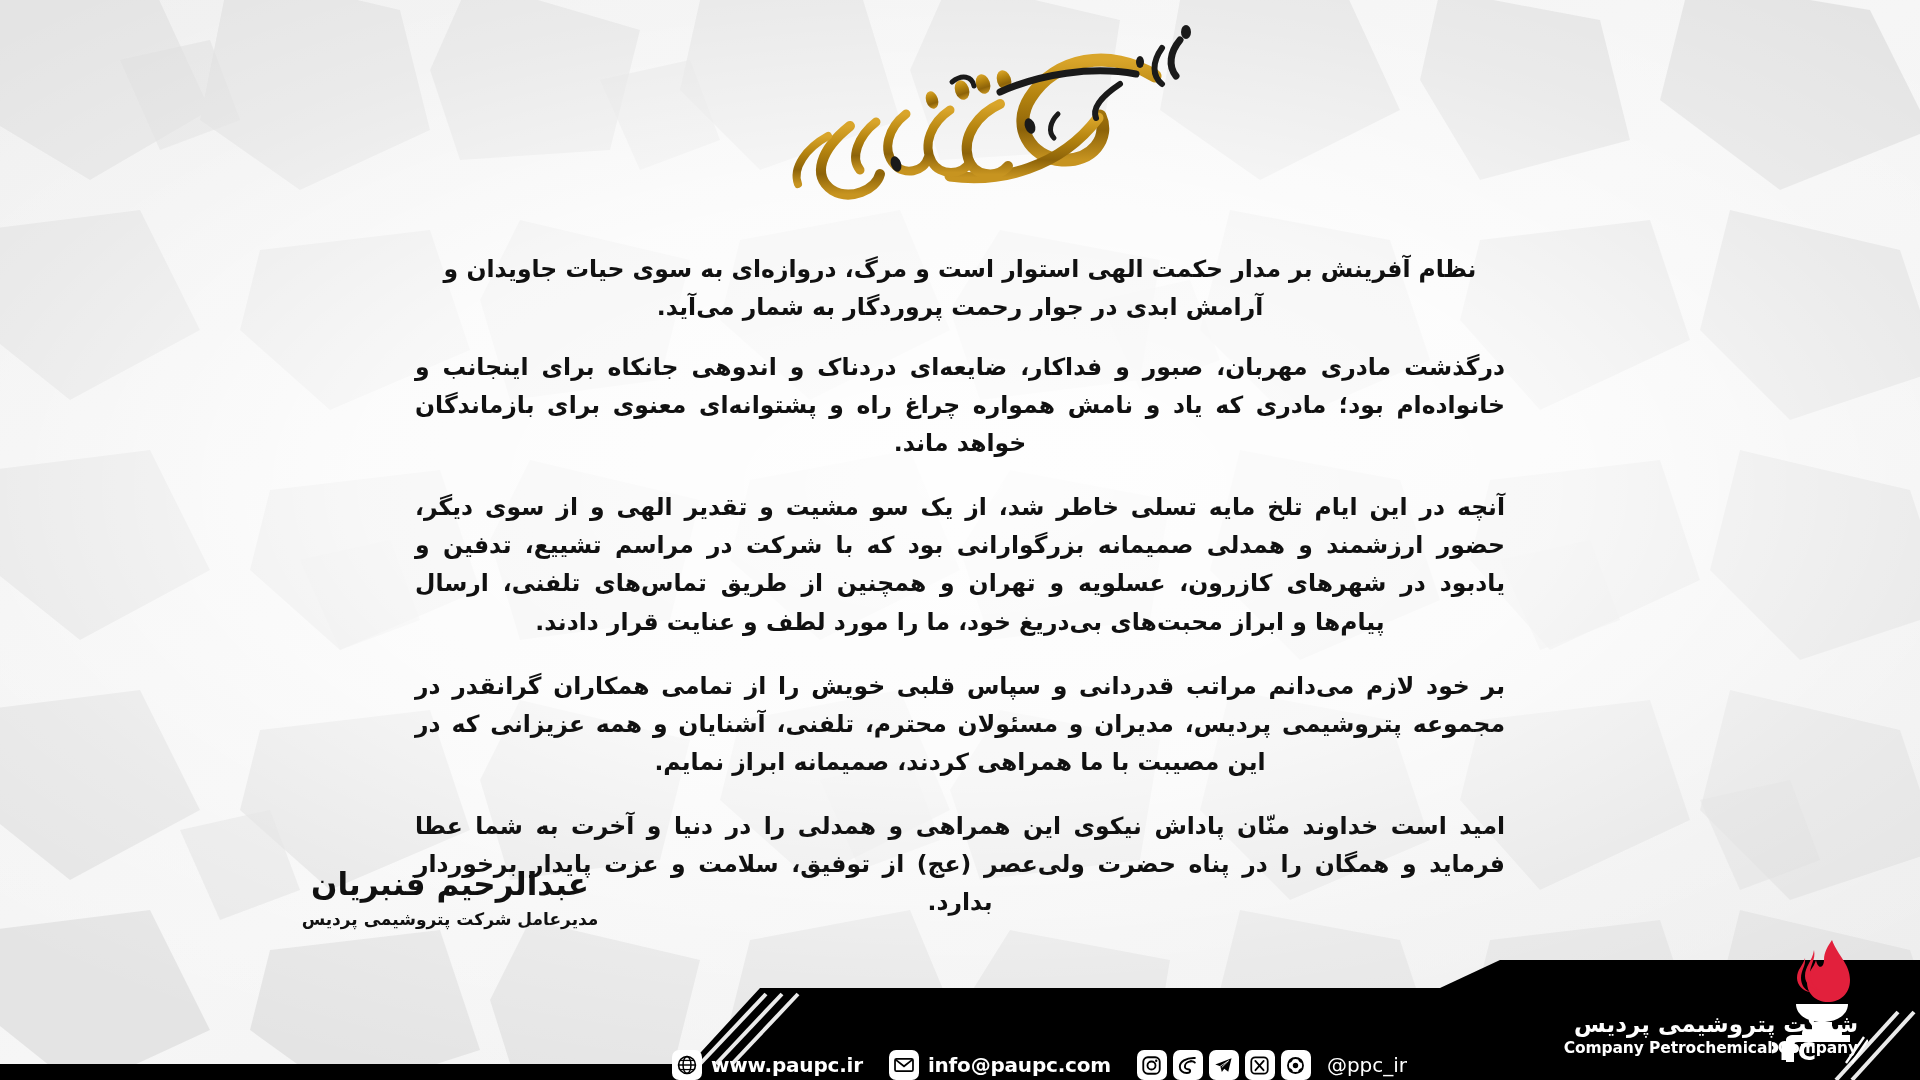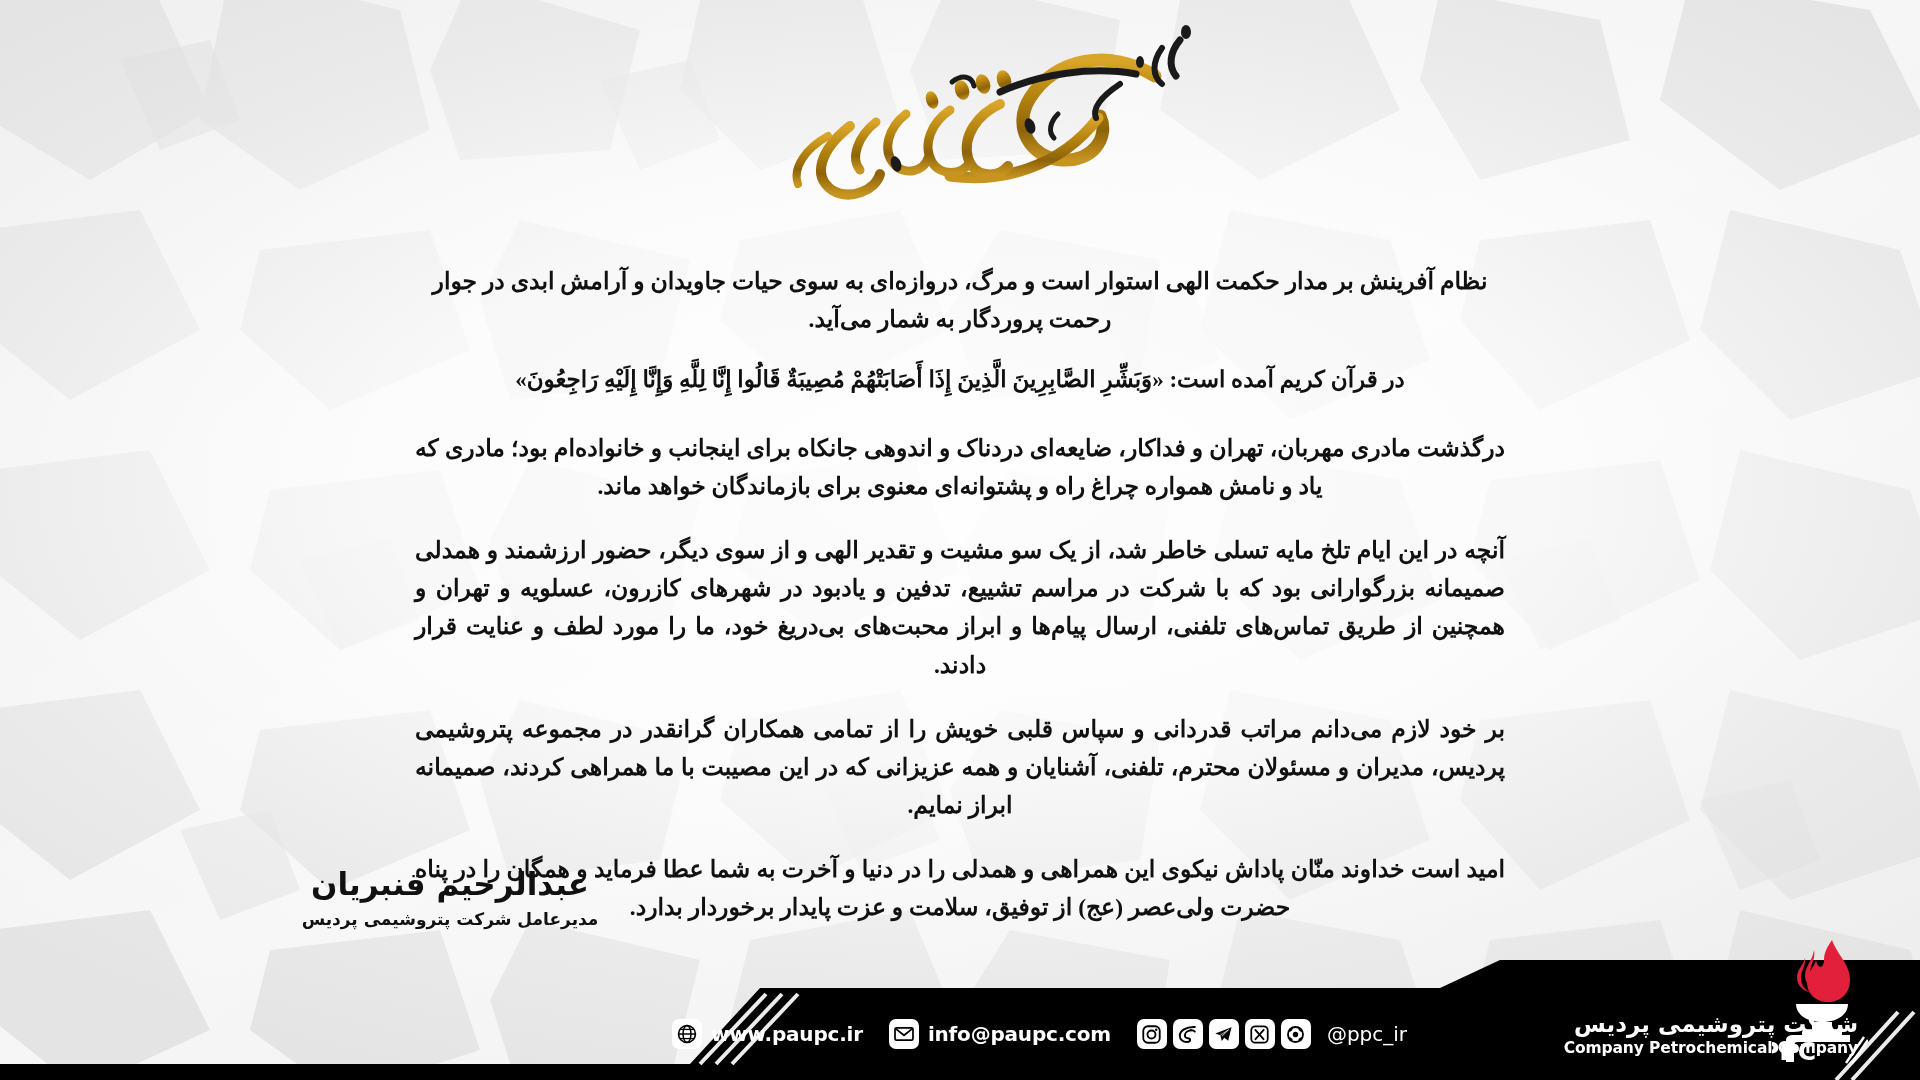--- a/index.html
+++ b/index.html
@@ -22,23 +22,22 @@
   .calli-wrap{position:absolute;left:0;right:0;top:6px;height:200px;}
   .calli{
     position:absolute;left:50%;top:12px;transform:translateX(-50%);
     width:520px;height:185px;
   }
   .calli svg{width:100%;height:100%;overflow:visible;}
 
   
   #body-copy{
     position:absolute;left:50%;transform:translateX(-50%);
-    top:262px;width:1090px;text-align:center;
+    top:250px;width:1090px;text-align:center;
     color:#111;
-    font-family:Liberation Serif, serif;
   }
   .para{
     font-size:23.5px;line-height:1.62;font-weight:600;
     margin:0 0 26px 0;letter-spacing:.1px;
     text-align:center;
   }
   .para.justified{text-align:justify;text-align-last:center;}
   .para.lead{margin-bottom:22px;}
   .verse{
     font-size:23px;line-height:1.7;font-weight:700;margin:0 0 30px 0;
@@ -58,21 +57,21 @@
   
   #footer{position:absolute;left:0;right:0;bottom:0;height:120px;}
   #footer svg.shape{position:absolute;inset:0;width:100%;height:100%;}
 
   #footer-content{
     position:absolute;left:0;right:0;bottom:0;height:92px;
     display:flex;align-items:center;justify-content:space-between;
     direction:ltr;
   }
   .contact-group{
-    display:flex;align-items:center;gap:26px;
+    display:flex;align-items:flex-end;gap:26px;
     margin-left:672px;height:100%;
   }
   .contact-item{display:flex;align-items:center;gap:9px;color:#fff;}
   .contact-item .label{
     font-size:20px;font-weight:700;color:#fff;
     font-family:"DejaVu Sans","Liberation Sans",sans-serif;
     letter-spacing:-.2px;
   }
   .ico{
     width:30px;height:30px;background:#fff;border-radius:7px;
@@ -213,26 +212,22 @@
           <ellipse cx="330" cy="108" rx="5" ry="8" transform="rotate(-20 330 108)"></ellipse>
           <ellipse cx="196" cy="146" rx="5" ry="8" transform="rotate(-20 196 146)"></ellipse>
         </g>
       </svg>
     </div>
   </div>
 
   <div id="body-copy">
     <p class="para lead">نظام آفرینش بر مدار حکمت الهی استوار است و مرگ، دروازه‌ای به سوی حیات جاویدان و آرامش ابدی در جوار رحمت پروردگار به شمار می‌آید.</p>
 
-    <p class="verse">
-      <span>در قرآن کریم آمده است:</span>
-      <span class="ar">«وَبَشِّرِ الصَّابِرِينَ الَّذِينَ إِذَا أَصَابَتْهُمْ مُصِيبَةٌ قَالُوا إِنَّا لِلَّهِ وَإِنَّا إِلَيْهِ رَاجِعُونَ»</span>
-    </p>
-
-    <p class="para justified">درگذشت مادری مهربان، تهران و فداکار، ضایعه‌ای دردناک و اندوهی جانکاه برای اینجانب و خانواده‌ام بود؛ مادری که یاد و نامش همواره چراغ راه و پشتوانه‌ای معنوی برای بازماندگان خواهد ماند.</p>
+
+    <p class="para justified">درگذشت مادری مهربان، صبور و فداکار، ضایعه‌ای دردناک و اندوهی جانکاه برای اینجانب و خانواده‌ام بود؛ مادری که یاد و نامش همواره چراغ راه و پشتوانه‌ای معنوی برای بازماندگان خواهد ماند.</p>
 
     <p class="para justified">آنچه در این ایام تلخ مایه تسلی خاطر شد، از یک سو مشیت و تقدیر الهی و از سوی دیگر، حضور ارزشمند و همدلی صمیمانه بزرگوارانی بود که با شرکت در مراسم تشییع، تدفین و یادبود در شهرهای کازرون، عسلویه و تهران و همچنین از طریق تماس‌های تلفنی، ارسال پیام‌ها و ابراز محبت‌های بی‌دریغ خود، ما را مورد لطف و عنایت قرار دادند.</p>
 
     <p class="para justified">بر خود لازم می‌دانم مراتب قدردانی و سپاس قلبی خویش را از تمامی همکاران گرانقدر در مجموعه پتروشیمی پردیس، مدیران و مسئولان محترم، تلفنی، آشنایان و همه عزیزانی که در این مصیبت با ما همراهی کردند، صمیمانه ابراز نمایم.</p>
 
     <p class="para justified">امید است خداوند منّان پاداش نیکوی این همراهی و همدلی را در دنیا و آخرت به شما عطا فرماید و همگان را در پناه حضرت ولی‌عصر (عج) از توفیق، سلامت و عزت پایدار برخوردار بدارد.</p>
   </div>
 
   <div id="signature">
     <p class="sig-name">عبدالرحیم قنبریان</p>

